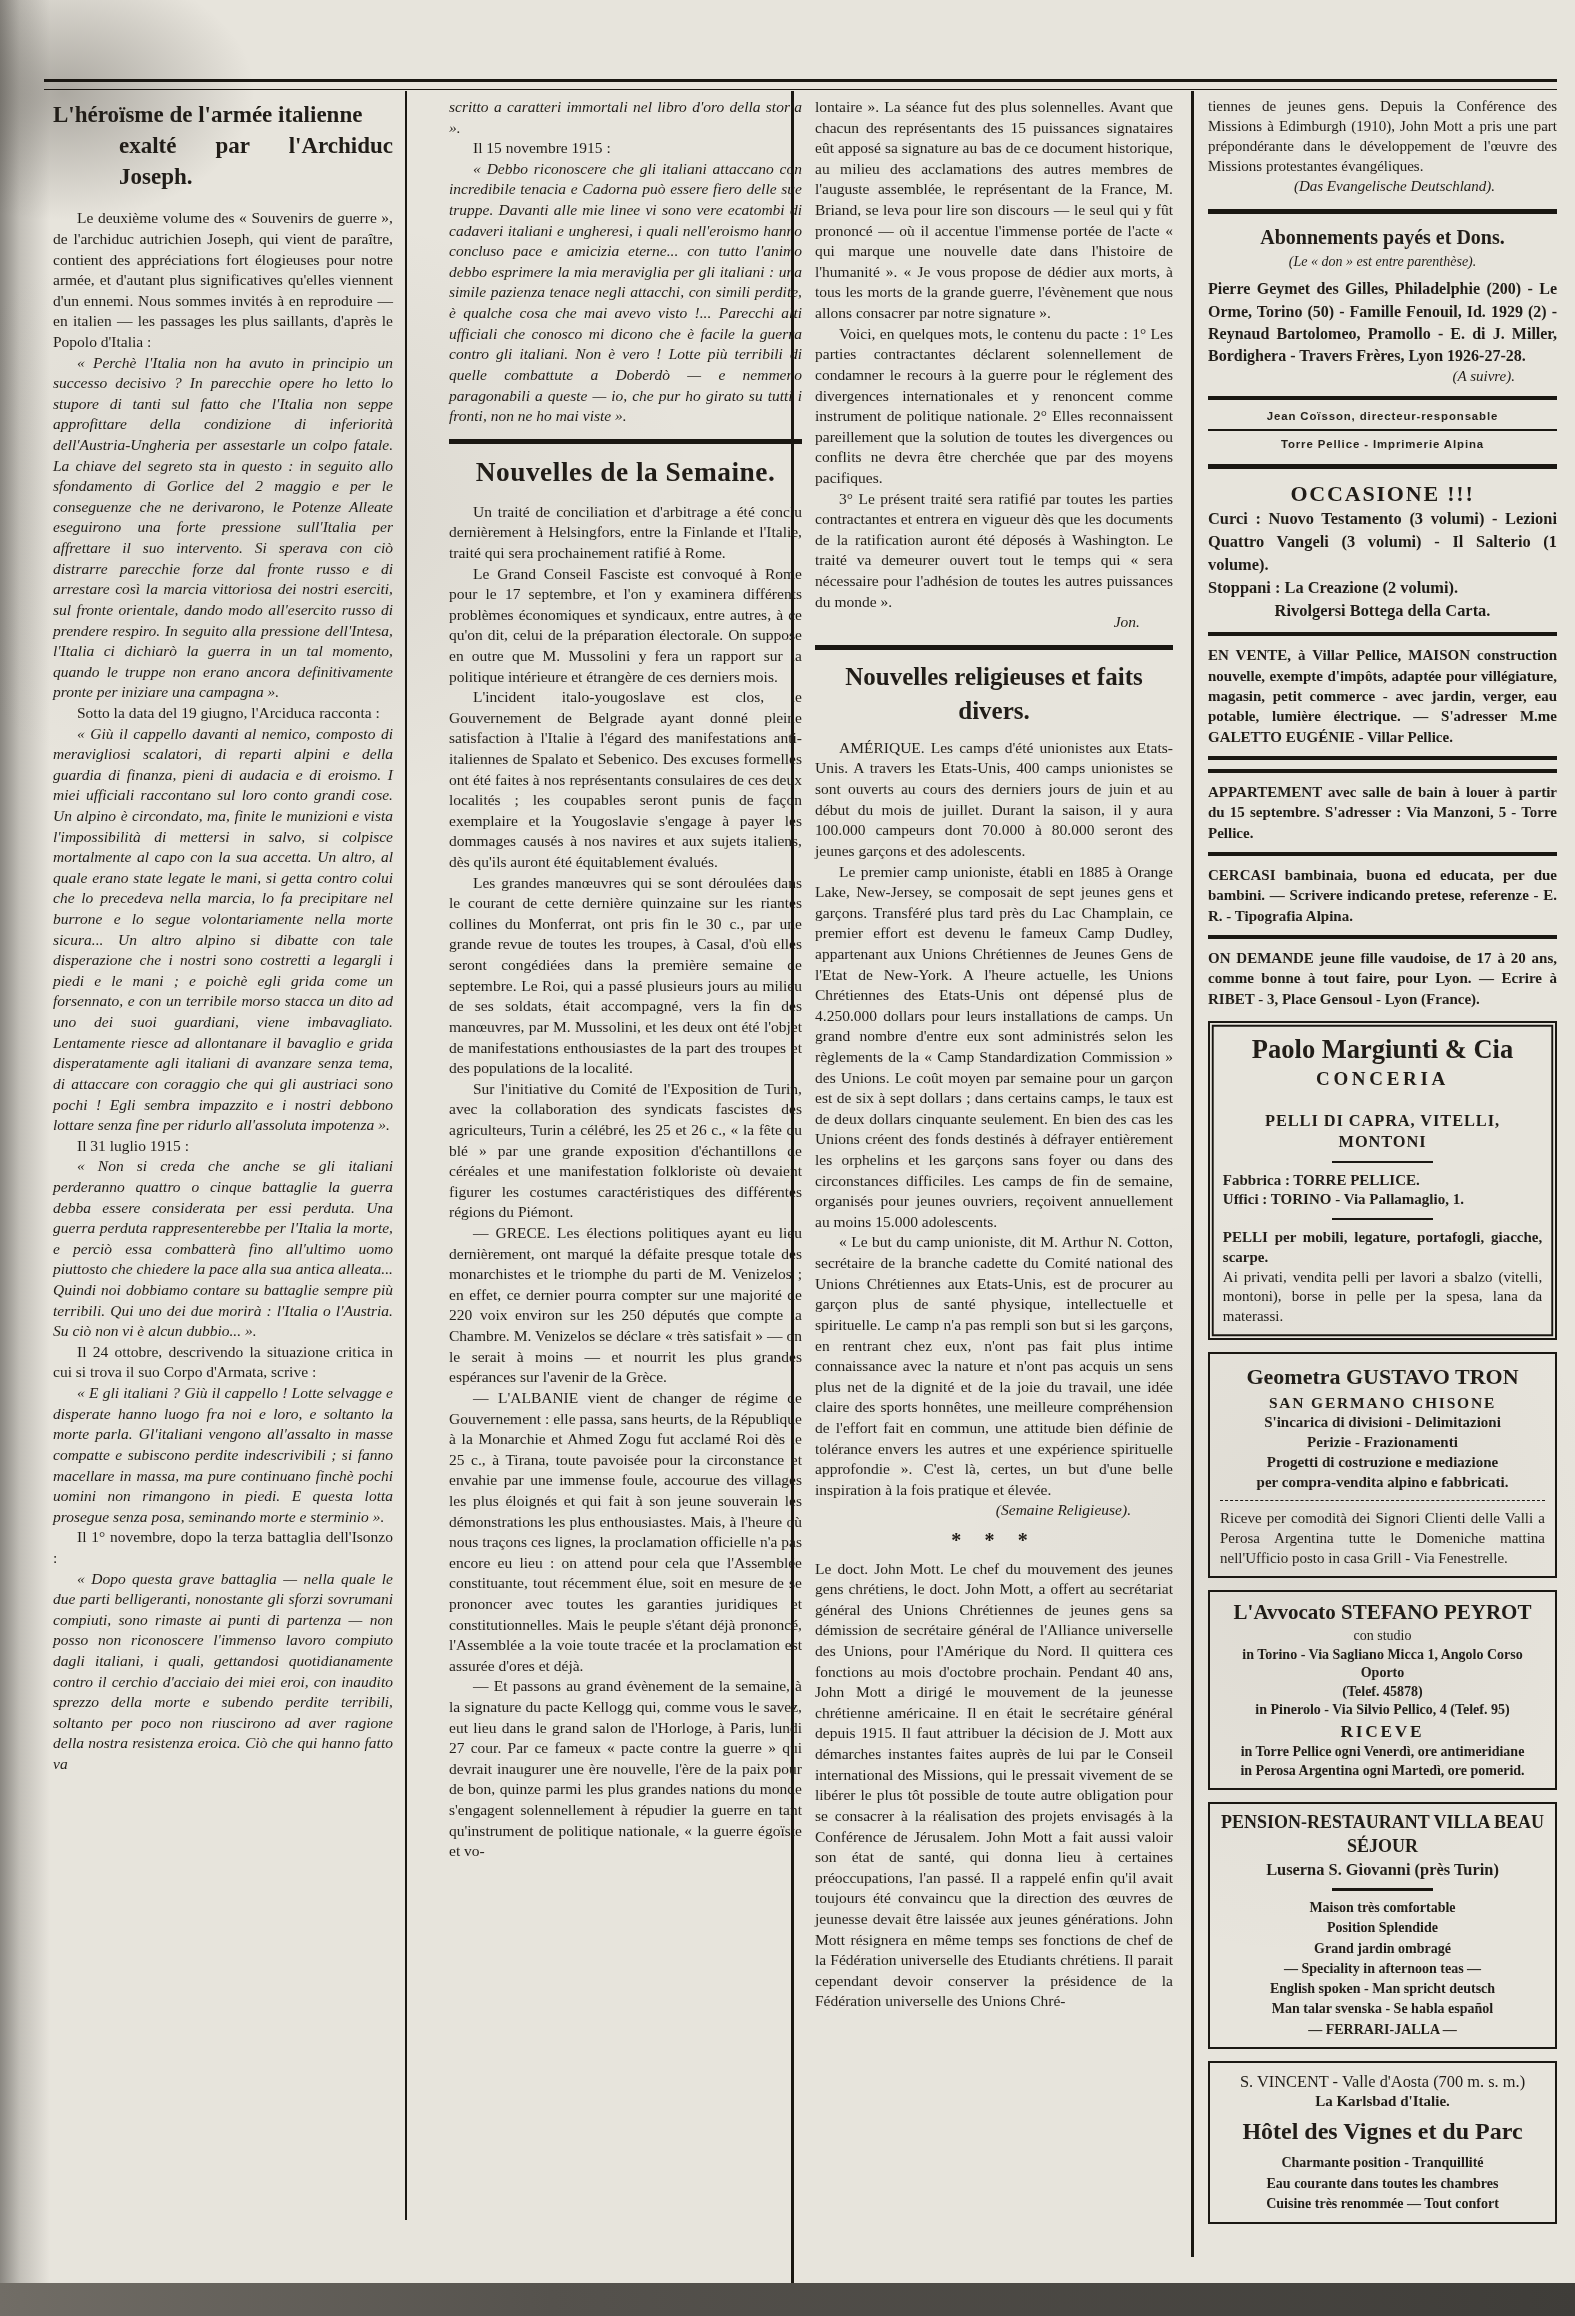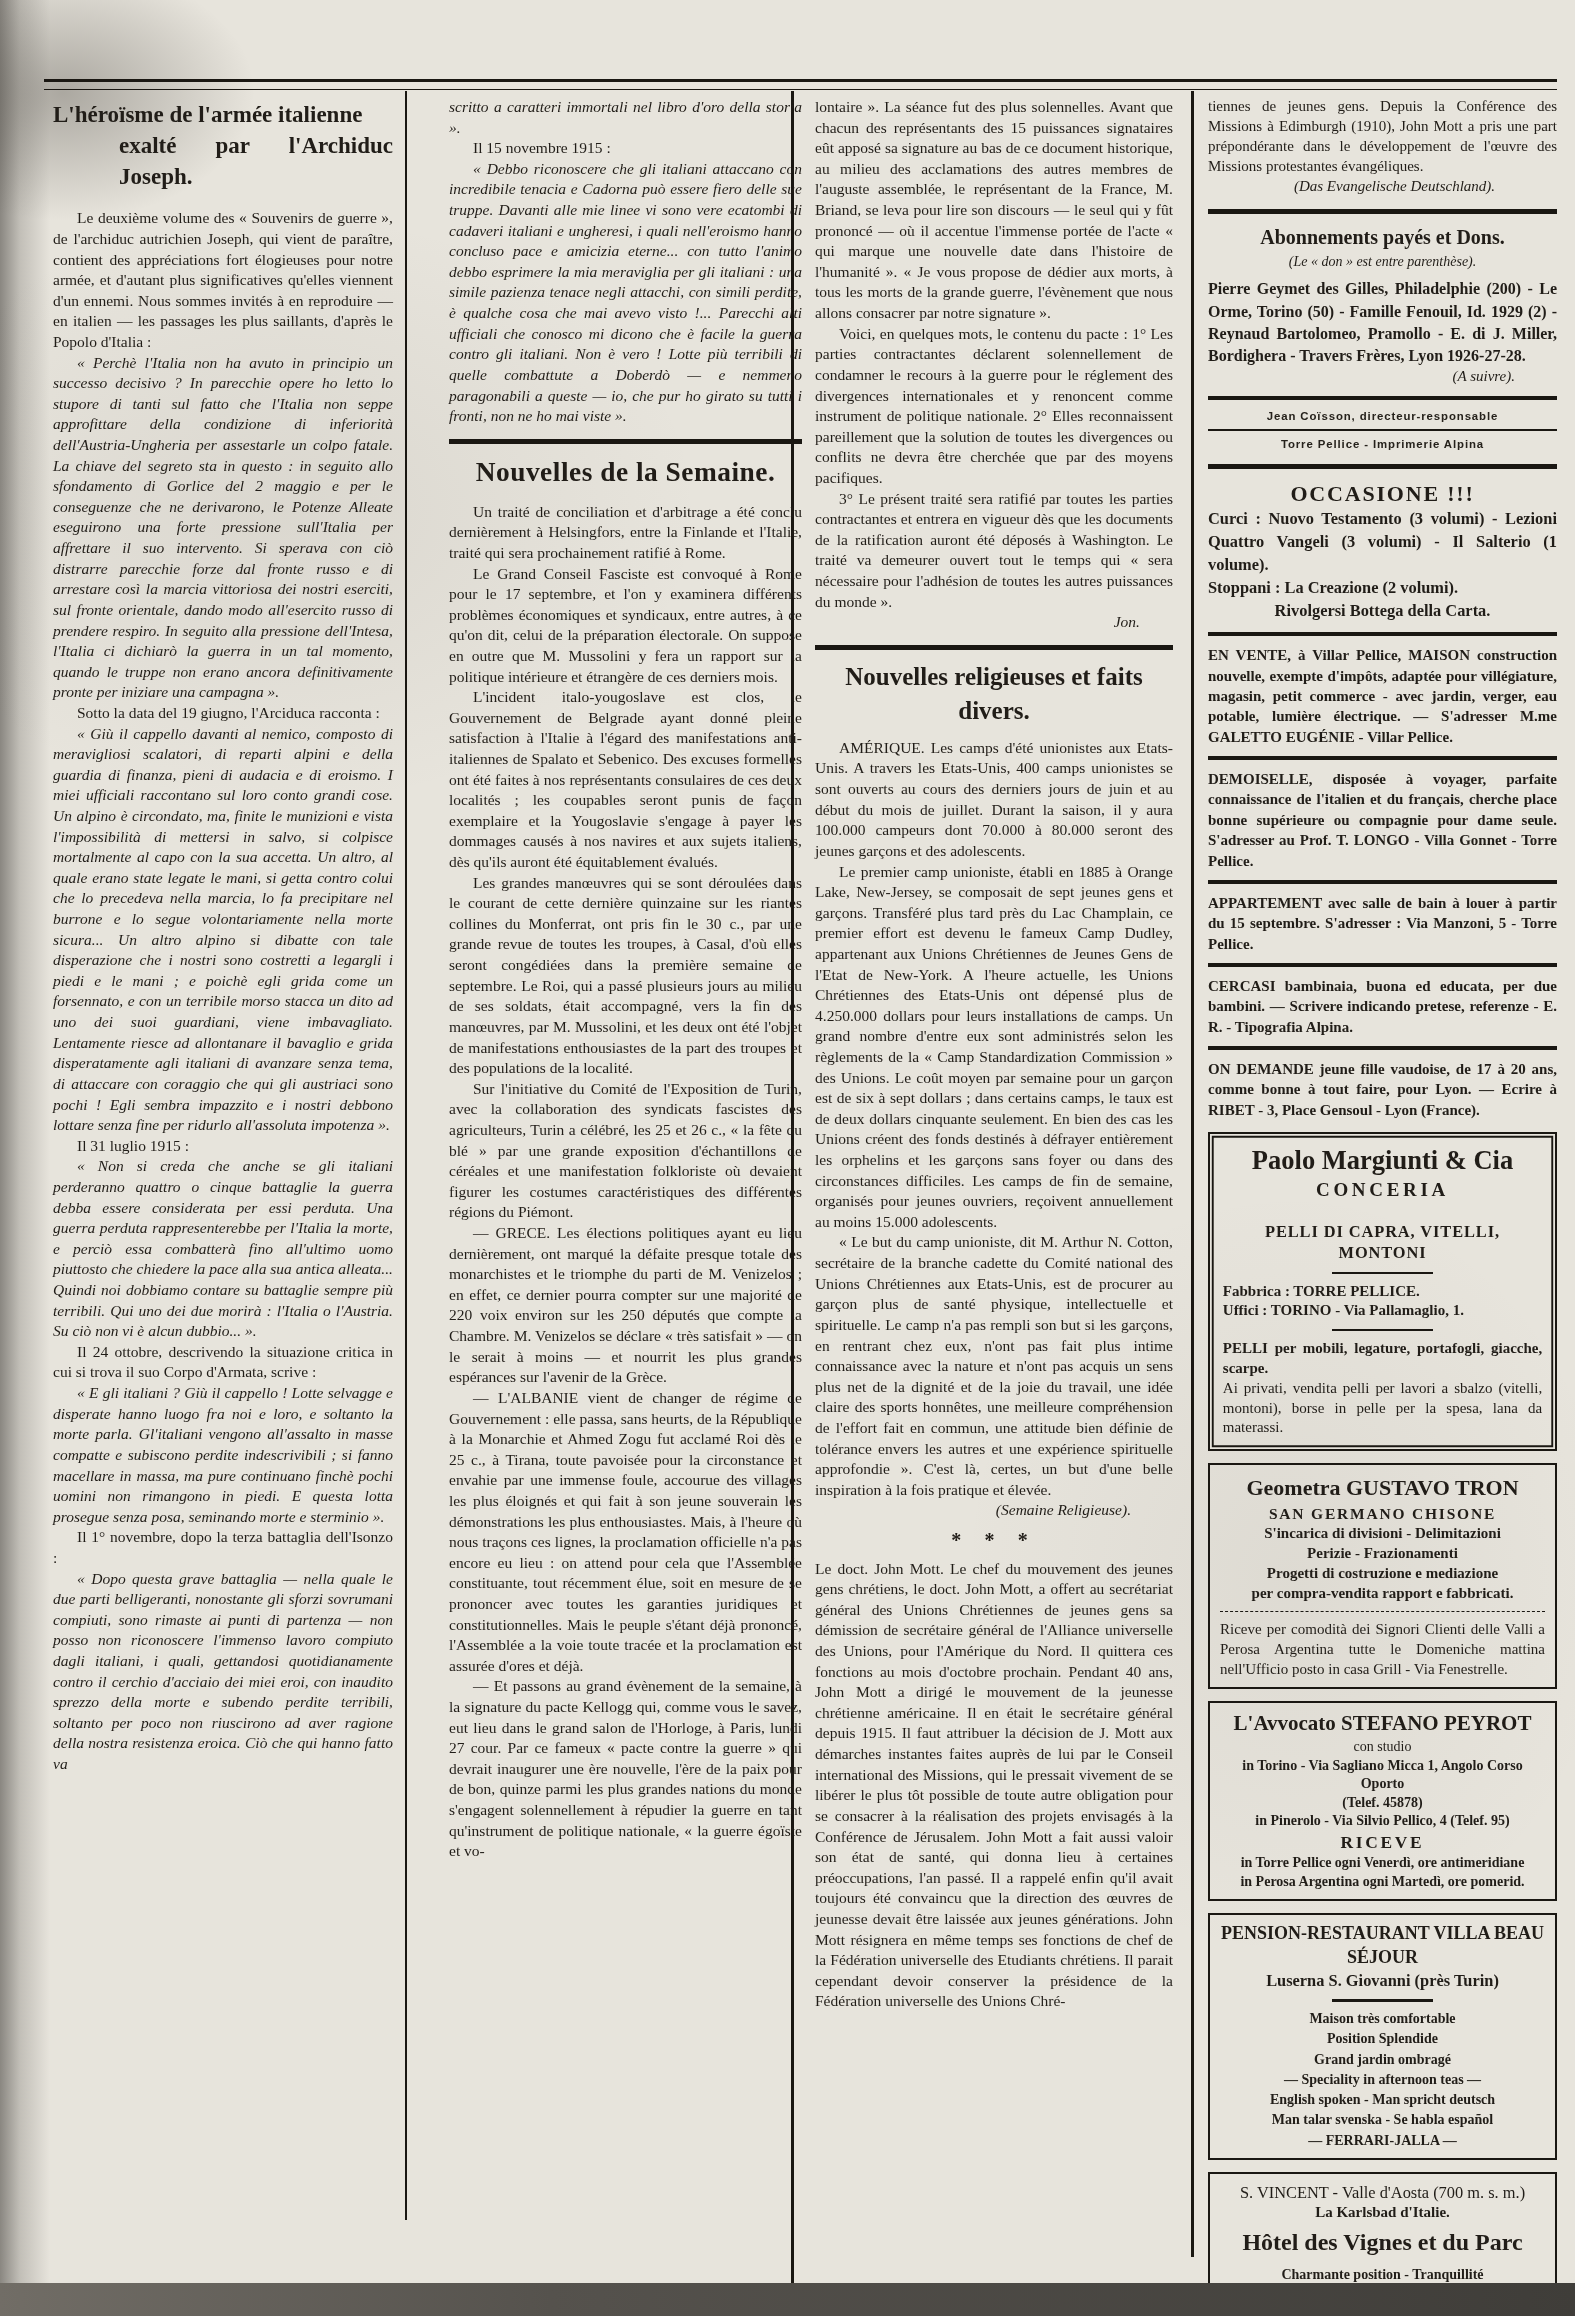--- a/index.html
+++ b/index.html
@@ -140,21 +140,20 @@
 
     <div>
       <p class="occ-title">OCCASIONE !!!</p>
       <p class="occ-line">Curci : Nuovo Testamento (3 volumi) - Lezioni Quattro Vangeli (3 volumi) - Il Salterio (1 volume).</p>
       <p class="occ-line">Stoppani : La Creazione (2 volumi).</p>
       <p class="occ-line occ-last">Rivolgersi Bottega della Carta.</p>
     </div>
     <div class="rule-med"></div>
     <p class="adp noind">EN VENTE, à Villar Pellice, MAISON construction nouvelle, exempte d'impôts, adaptée pour villégiature, magasin, petit commerce - avec jardin, verger, eau potable, lumière électrique. — S'adresser M.me GALETTO EUGÉNIE - Villar Pellice.</p>
     <div class="rule-med"></div>
-    <p class="adp noind">DEMOISELLE, disposée à voyager, parfaite connaissance de l'italien et du français, cherche place bonne supérieure ou compagnie pour dame seule. S'adresser au Prof. T. LONGO - Villa Gonnet - Torre Pellice.</p>
     <div class="rule-med"></div>
     <p class="adp noind">APPARTEMENT avec salle de bain à louer à partir du 15 septembre. S'adresser : Via Manzoni, 5 - Torre Pellice.</p>
     <div class="rule-med"></div>
     <p class="adp noind">CERCASI bambinaia, buona ed educata, per due bambini. — Scrivere indicando pretese, referenze - E. R. - Tipografia Alpina.</p>
     <div class="rule-med"></div>
     <p class="adp noind">ON DEMANDE jeune fille vaudoise, de 17 à 20 ans, comme bonne à tout faire, pour Lyon. — Ecrire à RIBET - 3, Place Gensoul - Lyon (France).</p>
 
     <div class="boxad dbl">
       <p class="bx-c marg-name">Paolo Margiunti &amp; Cia</p>
       <p class="bx-c marg-conc">CONCERIA</p>
@@ -166,21 +165,21 @@
       <p class="bold-line">PELLI per mobili, legature, portafogli, giacche, scarpe.</p>
       <p class="noind">Ai privati, vendita pelli per lavori a sbalzo (vitelli, montoni), borse in pelle per la spesa, lana da materassi.</p>
     </div>
 
     <div class="boxad">
       <p class="bx-c tron-title">Geometra GUSTAVO TRON</p>
       <p class="bx-c tron-place">SAN GERMANO CHISONE</p>
       <p class="bx-c bold-line">S'incarica di divisioni - Delimitazioni</p>
       <p class="bx-c bold-line">Perizie - Frazionamenti</p>
       <p class="bx-c bold-line">Progetti di costruzione e mediazione</p>
-      <p class="bx-c bold-line">per compra-vendita rapport e fabbricati.</p>
+      <p class="bx-c bold-line">per compra-vendita alpino e fabbricati.</p>
       <div class="dashrule"></div>
       <p class="noind">Riceve per comodità dei Signori Clienti delle Valli a Perosa Argentina tutte le Domeniche mattina nell'Ufficio posto in casa Grill - Via Fenestrelle.</p>
     </div>
 
     <div class="boxad">
       <p class="bx-c peyrot-title">L'Avvocato STEFANO PEYROT</p>
       <p class="small-c">con studio</p>
       <p class="small-c bold-line">in Torino - Via Sagliano Micca 1, Angolo Corso Oporto</p>
       <p class="small-c bold-line">(Telef. 45878)</p>
       <p class="small-c bold-line">in Pinerolo - Via Silvio Pellico, 4 (Telef. 95)</p>

